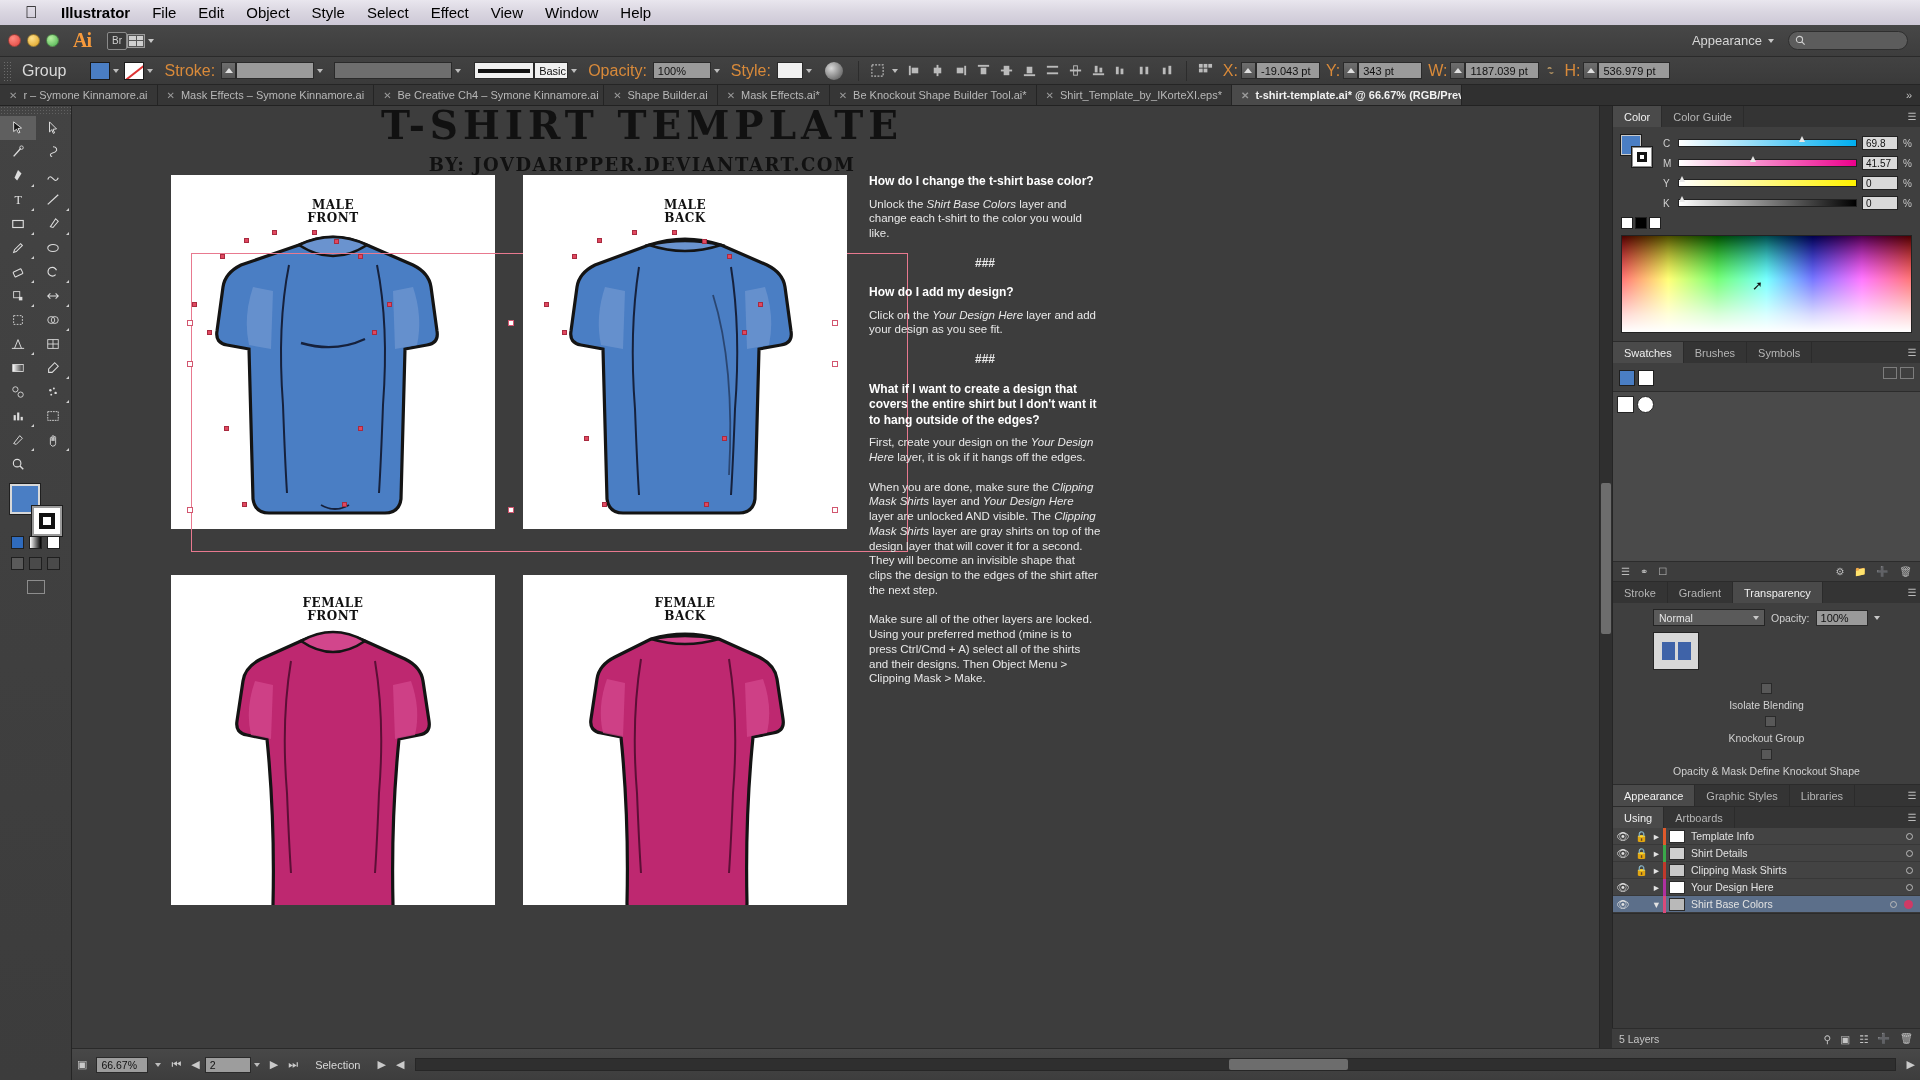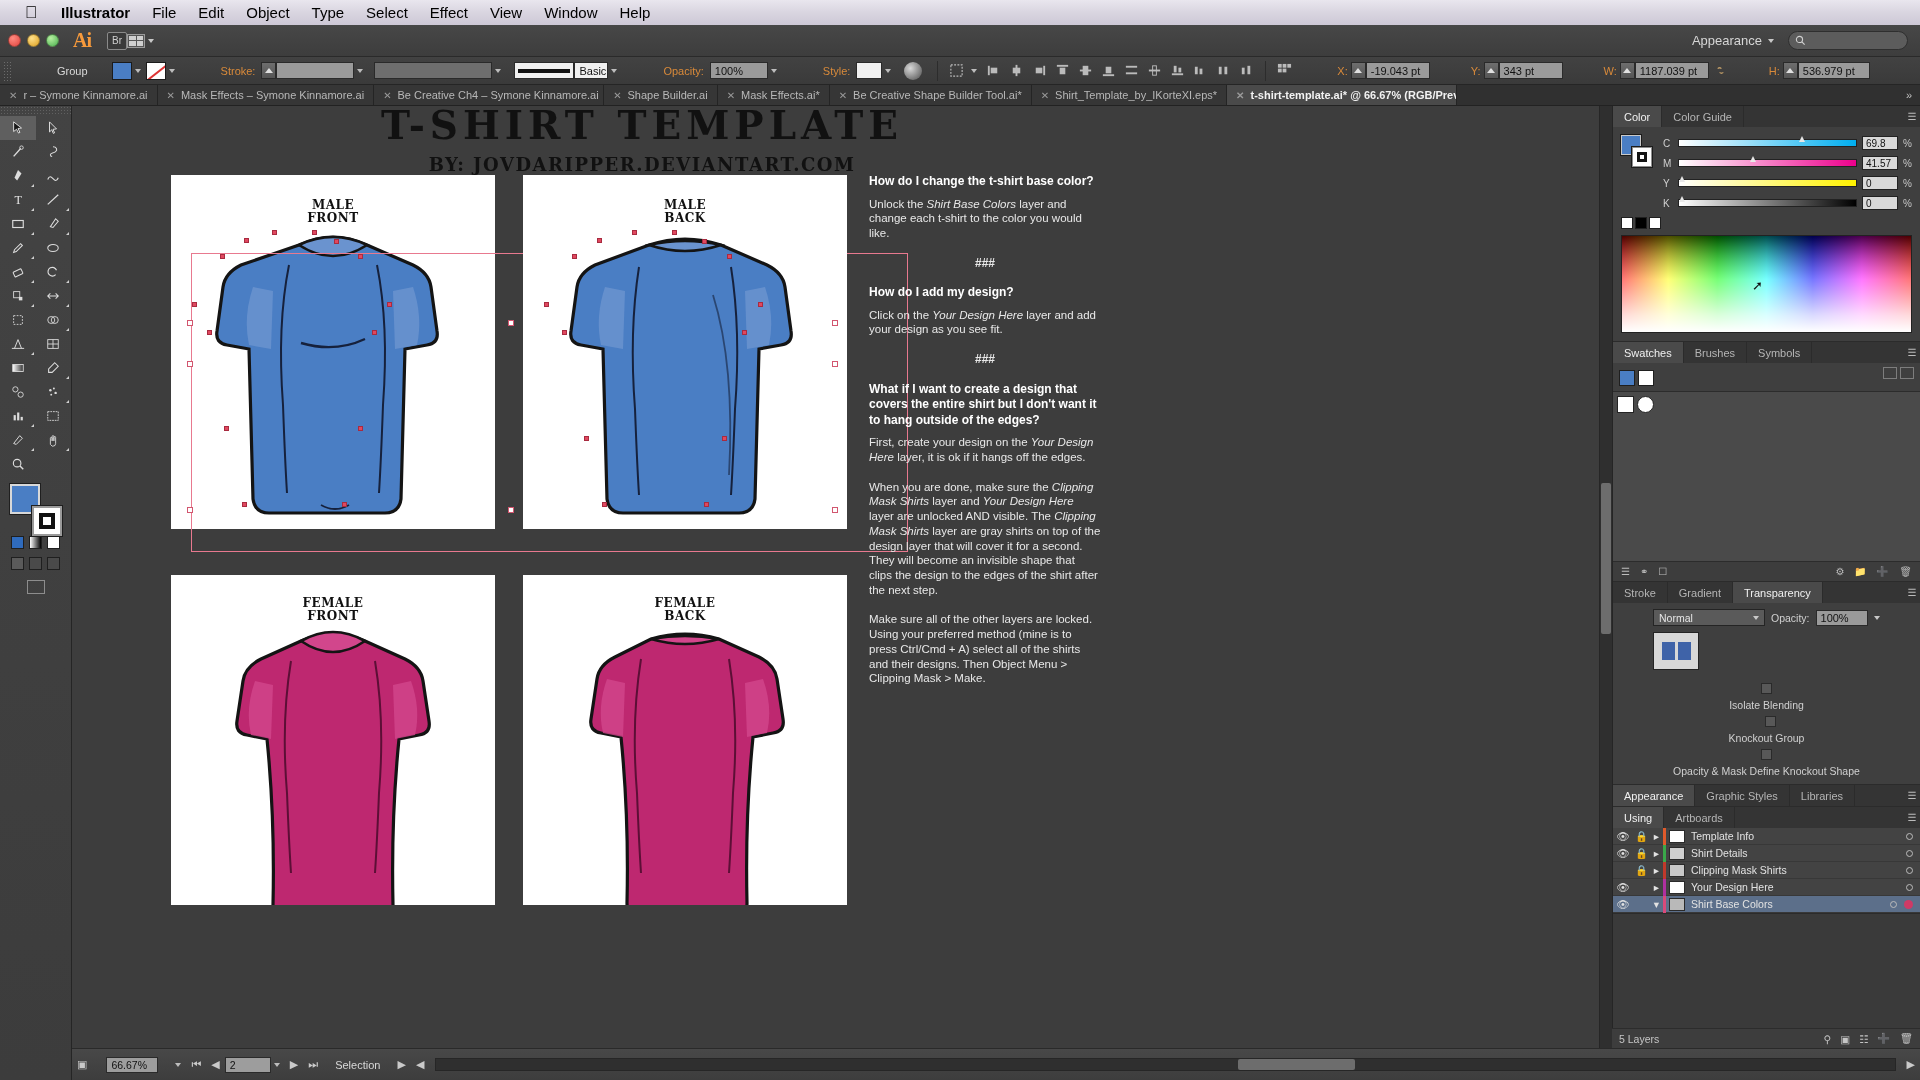--- a/index.html
+++ b/index.html
@@ -66,21 +66,21 @@
   
   .controlbar {
     position: absolute; top: 57px; left: 0; width: 1920px; height: 28px;
     background: linear-gradient(to bottom, #424242 0%, #3a3a3a 100%);
     border-bottom: 1px solid #252525;
     display: flex; align-items: center; font-size: 11px; color: #d8d8d8;
   }
   .grip { width: 9px; height: 20px; margin: 0 4px 0 3px;
     background-image: radial-gradient(#777 0.8px, transparent 0.9px);
     background-size: 3px 3px; opacity: .8; }
-  .cb-label { color: #d9d9d9; font-size: 11px; padding: 0 6px; white-space: nowrap; margin-left: 35px; }
+  .cb-label { color: #d9d9d9; font-size: 16px; padding: 0 6px; white-space: nowrap; }
   .cb-label.orange { color: #d98a3a; }
   .sw-fill { width: 20px; height: 18px; border: 1px solid #1b1b1b; background: #4a7ec4; }
   .sw-stroke {
     width: 20px; height: 18px; border: 1px solid #1b1b1b; background: #fff; position: relative; overflow: hidden;
   }
   .sw-stroke::after {
     content: ''; position: absolute; left: -3px; top: 8px; width: 28px; height: 2px;
     background: #d33; transform: rotate(-38deg);
   }
   .mini-tri { width: 0; height: 0; border-left: 3px solid transparent; border-right: 3px solid transparent;
@@ -271,42 +271,42 @@
     padding: 0 7px; color: #c5c5c5; font-size: 10.5px; gap: 9px; border-top: 1px solid #2c2c2c; }
   .layerfoot .sp { flex: 1; }
 
   
   .statusbar {
     position: absolute; left: 72px; right: 0; bottom: 0; height: 32px;
     background: linear-gradient(to bottom,#484848,#3d3d3d); border-top: 1px solid #2a2a2a;
     display: flex; align-items: center; font-size: 11px; color: #d8d8d8;
   }
   .sb-zoom { width: 52px; height: 16px; background: #9d9d9d; border: 1px solid #2a2a2a;
-    color: #111; font-size: 10.5px; display: flex; align-items: center; padding-left: 4px; margin: 0 14px; }
+    color: #111; font-size: 10.5px; display: flex; align-items: center; padding-left: 4px; margin: 0 4px; }
   .sb-page { width: 46px; height: 16px; background: #9d9d9d; border: 1px solid #2a2a2a;
     color: #111; font-size: 10.5px; display: flex; align-items: center; padding-left: 4px; }
   .sb-ico { padding: 0 5px; color: #cacaca; font-size: 11px; }
   .sb-sel { padding: 0 12px; }
   .hscroll { flex: 1; height: 13px; background: #2f2f2f; border: 1px solid #262626; position: relative; margin: 0 6px; }
   .hscroll .thumb2 { position: absolute; left: 55%; width: 8%; top: 0; bottom: 0; background: #6d6d6d; border-radius: 2px; }
   .vscroll { position: absolute; right: 308px; top: 106px; bottom: 32px; width: 13px; background: #2f2f2f; border-left: 1px solid #262626; }
   .vscroll .thumb3 { position: absolute; left: 1px; right: 1px; top: 40%; height: 16%; background: #6d6d6d; border-radius: 2px; }
 </style>
 </head>
 <body>
 
 <div class="app">
 
   <div class="macbar">
     <div class="apple-logo"></div>
     <div class="mi bold">Illustrator</div>
     <div class="mi">File</div>
     <div class="mi">Edit</div>
     <div class="mi">Object</div>
-    <div class="mi">Type</div>
+    <div class="mi">Style</div>
     <div class="mi">Select</div>
     <div class="mi">Effect</div>
     <div class="mi">View</div>
     <div class="mi">Window</div>
     <div class="mi">Help</div>
     <div class="spacer"></div>
   </div>
 
   <div class="appbar">
     <div class="traffic">
@@ -472,21 +472,21 @@
     <div class="doctab">
         <span class="xx">✕</span>
         <span>Shape Builder.ai</span>
       </div>
     <div class="doctab">
         <span class="xx">✕</span>
         <span>Mask Effects.ai*</span>
       </div>
     <div class="doctab">
         <span class="xx">✕</span>
-        <span>Be Creative Shape Builder Tool.ai*</span>
+        <span>Be Knockout Shape Builder Tool.ai*</span>
       </div>
     <div class="doctab">
         <span class="xx">✕</span>
         <span>Shirt_Template_by_IKorteXI.eps*</span>
       </div>
     <div class="doctab active">
         <span class="xx">✕</span>
         <span>t-shirt-template.ai* @ 66.67% (RGB/Preview)</span>
       </div>
     <div class="tabspacer"></div>

